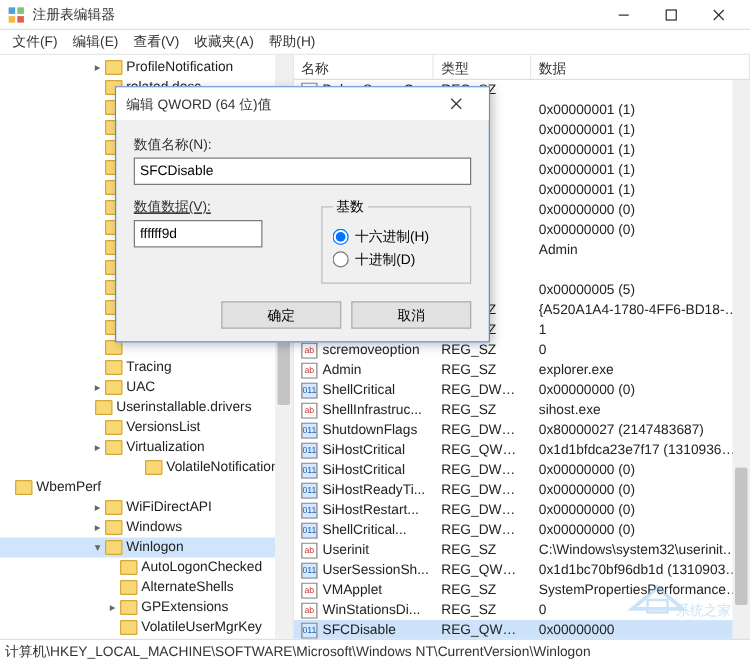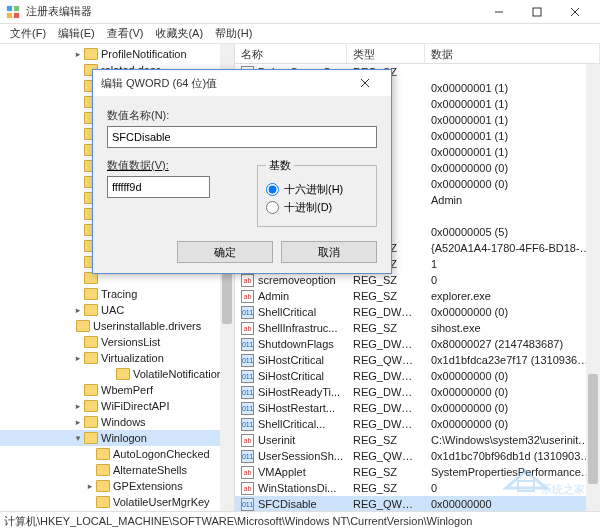--- a/index.html
+++ b/index.html
@@ -203,21 +203,21 @@
         <div class="tree-row" style="padding-left: 72px;">
           <span class="exp">▸</span>
           <span class="fld"></span>
           <span class="lbl">Virtualization</span>
         </div>
         <div class="tree-row" style="padding-left: 104px;">
           <span class="exp"></span>
           <span class="fld"></span>
           <span class="lbl">VolatileNotifications</span>
         </div>
-        <div class="tree-row" style="padding-left: 72px;">
+        <div class="tree-row" style="">
           <span class="exp"></span>
           <span class="fld"></span>
           <span class="lbl">WbemPerf</span>
         </div>
         <div class="tree-row" style="padding-left: 72px;">
           <span class="exp">▸</span>
           <span class="fld"></span>
           <span class="lbl">WiFiDirectAPI</span>
         </div>
         <div class="tree-row" style="padding-left: 72px;">

